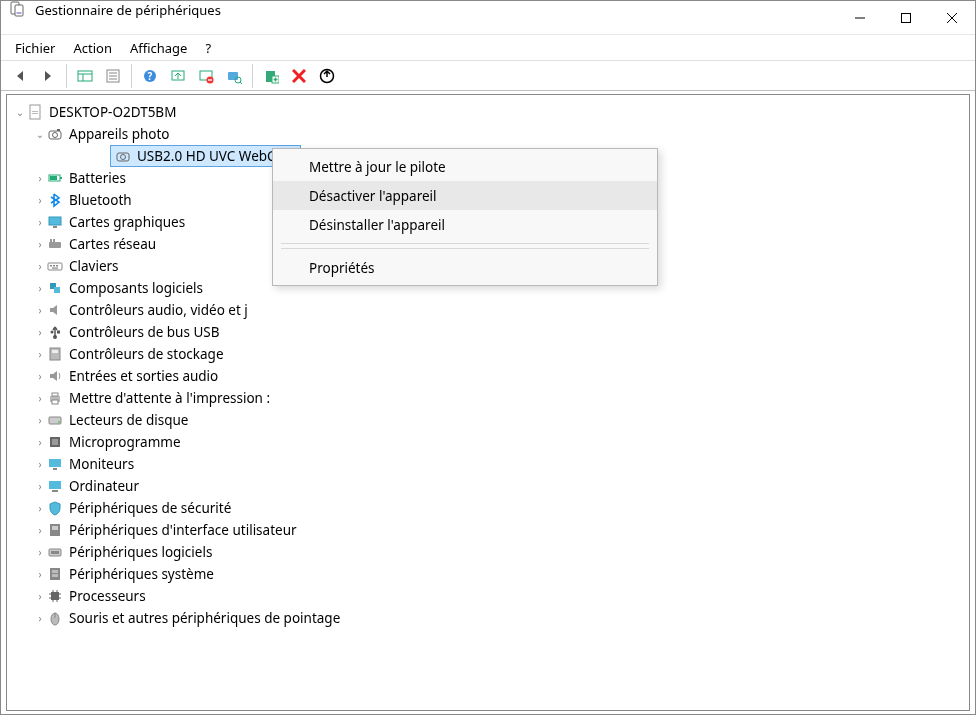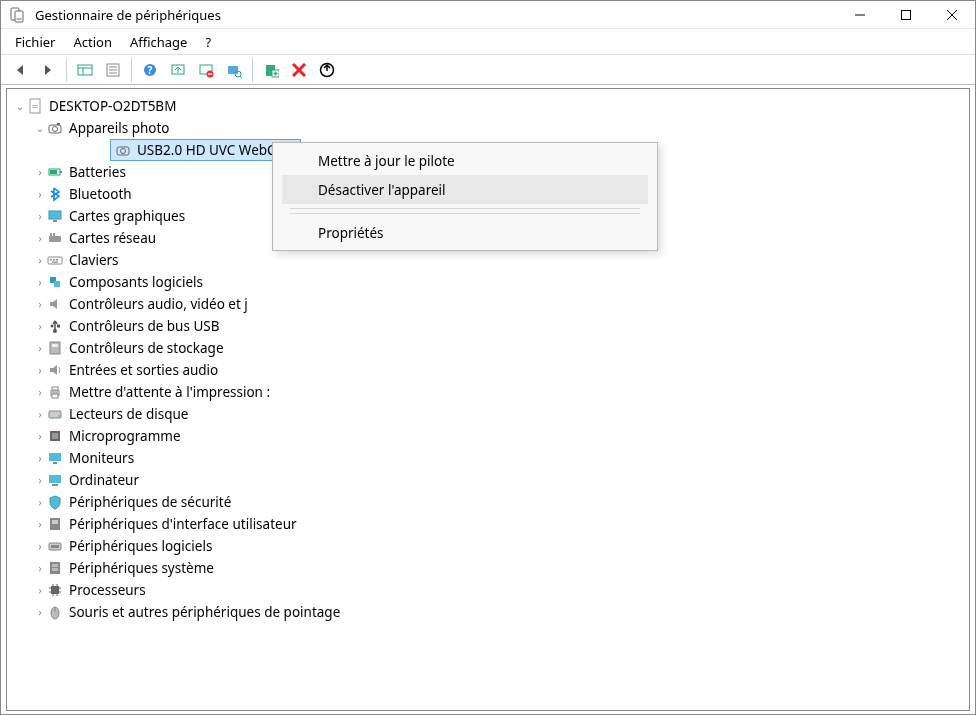--- a/index.html
+++ b/index.html
@@ -1,35 +1,35 @@
 <!DOCTYPE html>
 <html><head>
 <meta charset="utf-8">
 <style>
   * { box-sizing: border-box; }
   html, body { margin:0; padding:0; font-family: "Segoe UI", system-ui, sans-serif; font-size:12.5px; color:#000; background:#fff; overflow:hidden; }
   .window { width:976px; height:715px; border:1px solid #888; display:flex; flex-direction:column; background:#fff; }
-  .titlebar { height:28px; display:flex; align-items:center; padding:0 0 0 8px; border-bottom:1px solid #e8e8e8; }
+  .titlebar { height:34px; display:flex; padding:0 0 0 8px; border-bottom:1px solid #e8e8e8; }
   .titlebar .icon { width:16px; height:16px; margin-right:10px; }
   .title { flex:0 0 auto; font-size:13px; }
   .spacer { flex:1; }
   .winbtns { display:flex; }
   .winbtn { width:46px; height:33px; display:flex; align-items:center; justify-content:center; cursor:default; }
   .menubar { height:26px; display:flex; align-items:center; padding:0 6px; gap:2px; border-bottom:1px solid #e0e0e0; }
   .menu-item { padding:3px 8px; font-size:13px; cursor:default; }
   .toolbar { height:30px; display:flex; align-items:center; padding:2px 6px; gap:2px; border-bottom:1px solid #c0c0c0; }
   .tbtn { width:26px; height:24px; display:flex; align-items:center; justify-content:center; border:1px solid transparent; }
   .tsep { width:1px; height:24px; background:#d0d0d0; margin:0 3px; }
   .content { flex:1; display:flex; border:1px solid #888; margin:3px 5px 3px 5px; position:relative; overflow:hidden; }
   .tree { flex:1; overflow:auto; padding:6px 0 6px 6px; font-size:13.5px; position:relative; }
   .node { display:flex; align-items:center; height:22px; white-space:nowrap; }
   .exp { width:14px; display:inline-flex; justify-content:center; color:#666; cursor:default; user-select:none;}
   .node-icon { width:16px; height:16px; margin-right:6px; display:inline-flex; align-items:center; justify-content:center; }
   .sel { background:#cde8ff; outline:1px solid #5ca3e6;margin-left:44px; }
-  .ctx { position:absolute; background:#f8f8f8; border:1px solid #b8b8b8; box-shadow:3px 3px 8px rgba(0,0,0,0.15); padding:3px 9px; font-size:13.5px;text-align:center; }
+  .ctx { position:absolute; background:#f8f8f8; border:1px solid #b8b8b8; box-shadow:3px 3px 8px rgba(0,0,0,0.15); padding:3px 0; font-size:13.5px;text-align:center; }
   .ctx-item { height:29px; display:flex; align-items:center; padding:0 24px 0 36px; cursor:default; }
   .ctx-item.hover { background:#e8e8e8; }
   .ctx-sep { height:1px; background:#d8d8d8; margin:4px 8px; }
   .status { height:23px; border-top:1px solid #d0d0d0; padding:0 6px; display:flex; align-items:center; font-size:12.5px; }
   .chev { font-size:10px; color:#888; }
   svg { display:block; }
 </style>
 </head>
 <body>
 
@@ -458,20 +458,21 @@
                 <line x1="8" y1="3" x2="8" y2="8" stroke="#888"></line>
               </svg>
             </span>
             <span>Souris et autres périphériques de pointage</span>
           </div>
         </div>
 
       <div class="ctx" style="left:265px; top:53px; width:386px">
         <div class="ctx-item">Mettre à jour le pilote</div>
         <div class="ctx-item hover">Désactiver l'appareil</div>
+        <div class="ctx-item">Désinstaller l'appareil</div>
         <div class="ctx-sep"></div>
         <div class="ctx-sep"></div>
         <div class="ctx-item">Propriétés</div>
       </div>
 
     </div>
   </div>
 
 
 </div>

